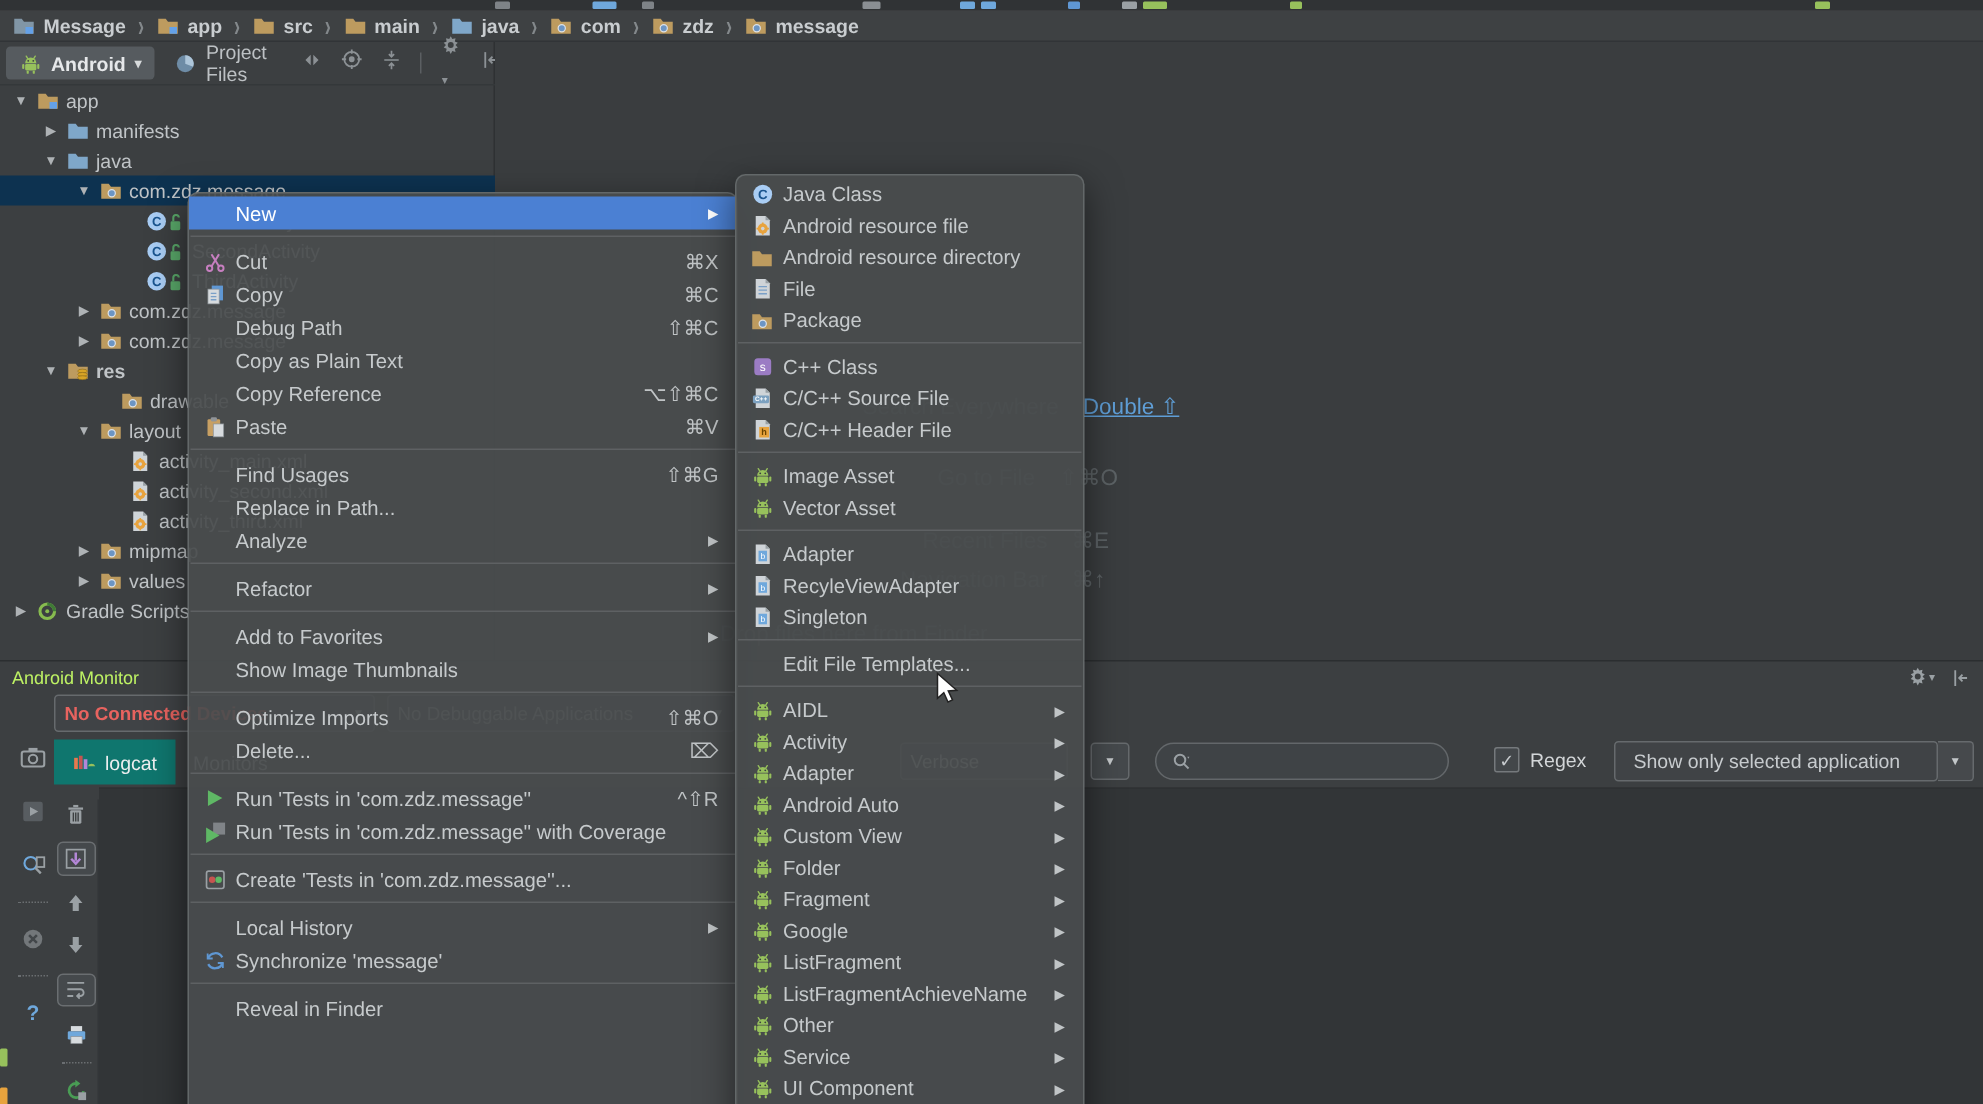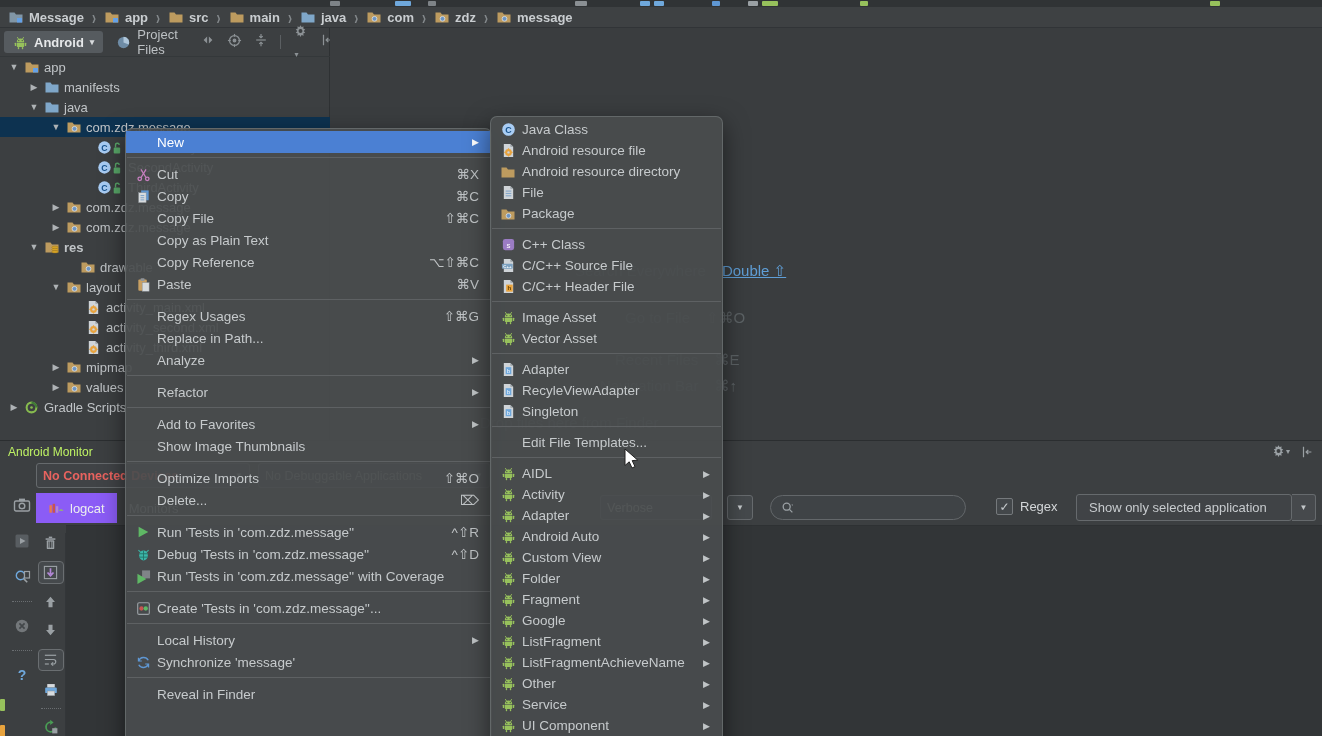--- a/index.html
+++ b/index.html
@@ -44,21 +44,21 @@
   #monitor{left:0;top:440px;width:1322px;height:296px;background:#3c3f41;border-top:1px solid #2b2e30;box-sizing:border-box;}
   #monitor-title{position:absolute;left:8px;top:4px;font-size:12px;color:#bef264;}
   #monitor-corner{position:absolute;right:8px;top:3px;display:flex;align-items:center;gap:10px;}
   .dd{position:absolute;border:1px solid #666a6d;border-radius:3px;background:#404346;
       display:flex;align-items:center;font-size:12.5px;color:#c7cbce;padding:0 6px;box-sizing:border-box;height:25px;}
   .dd .caret{margin-left:auto;font-size:8px;color:#b9bdc0;padding-left:8px;}
   #dd-device{left:36px;top:22px;width:214px;color:#e8635f;font-weight:bold;}
   #dd-process{left:258px;top:22px;width:232px;color:#9ca1a4;}
   #tab-row{position:absolute;left:36px;top:52px;display:flex;align-items:center;height:30px;}
   .mon-tab{display:flex;align-items:center;gap:6px;padding:0 12px;height:30px;font-size:13px;color:#bdc1c4;}
-  .mon-tab.selected{background:#8b5cf6;color:#eceeef;}
+  .mon-tab.selected{background:#0f766e;color:#eceeef;}
   #dd-verbose{left:600px;top:54px;width:112px;}
   #verbose-caret{position:absolute;left:727px;top:54px;width:26px;height:25px;border:1px solid #666a6d;border-radius:3px;
       background:#45494c;display:flex;align-items:center;justify-content:center;font-size:8px;color:#c3c7c9;box-sizing:border-box;}
   #search-box{position:absolute;left:770px;top:54px;width:196px;height:25px;border:1px solid #63676a;border-radius:13px;
       background:#3f4346;display:flex;align-items:center;padding:0 10px;box-sizing:border-box;gap:4px;}
   #search-box input{background:transparent;border:none;outline:none;color:#d0d4d6;font-size:12px;width:130px;}
   #regex-wrap{position:absolute;left:996px;top:57px;display:flex;align-items:center;gap:7px;}
   #regex-check{width:15px;height:15px;border:1px solid #75797c;border-radius:2px;background:#43474a;
       display:flex;align-items:center;justify-content:center;color:#c6cacd;font-size:12px;line-height:1;}
   #regex-lbl{font-size:13px;color:#d3d6d8;}
@@ -695,21 +695,21 @@
             <line x1="4.8" y1="9.3" x2="8.8" y2="9.3"></line>
             <line x1="4.8" y1="11.6" x2="8.8" y2="11.6"></line>
           </g>
         </svg>
       </span>
       <span class="mi-label">Copy</span>
       <span class="mi-short">⌘C</span>
     </div>
     <div class="menu-item">
       <span class="mi-icon"></span>
-      <span class="mi-label">Copy File</span>
+      <span class="mi-label">Debug Path</span>
       <span class="mi-short">⇧⌘C</span>
     </div>
     <div class="menu-item">
       <span class="mi-icon"></span>
       <span class="mi-label">Copy as Plain Text</span>
     </div>
     <div class="menu-item">
       <span class="mi-icon"></span>
       <span class="mi-label">Copy Reference</span>
       <span class="mi-short">⌥⇧⌘C</span>
@@ -721,21 +721,21 @@
           <rect x="4.8" y="1.2" width="4.4" height="3" rx="1" fill="#909498"></rect>
           <rect x="6.6" y="6" width="7.4" height="9.2" fill="#d7dbde" stroke="#8a9096" stroke-width=".5"></rect>
         </svg>
       </span>
       <span class="mi-label">Paste</span>
       <span class="mi-short">⌘V</span>
     </div>
     <div class="menu-sep"></div>
     <div class="menu-item">
       <span class="mi-icon"></span>
-      <span class="mi-label">Regex Usages</span>
+      <span class="mi-label">Find Usages</span>
       <span class="mi-short">⇧⌘G</span>
     </div>
     <div class="menu-item">
       <span class="mi-icon"></span>
       <span class="mi-label">Replace in Path...</span>
     </div>
     <div class="menu-item">
       <span class="mi-icon"></span>
       <span class="mi-label">Analyze</span>
       <span class="mi-arrow">▶</span>
@@ -769,38 +769,20 @@
     </div>
     <div class="menu-sep"></div>
     <div class="menu-item">
       <span class="mi-icon">
         <svg width="14" height="14" viewBox="0 0 16 16">
           <path d="M3 2l11 6-11 6z" fill="#5fb865"></path>
         </svg>
       </span>
       <span class="mi-label">Run 'Tests in 'com.zdz.message''</span>
       <span class="mi-short">^⇧R</span>
-    </div>
-    <div class="menu-item">
-      <span class="mi-icon">
-        <svg width="15" height="15" viewBox="0 0 16 16">
-          <ellipse cx="8" cy="9" rx="4.6" ry="5.4" fill="#3bb6a8"></ellipse>
-          <g stroke="#23756c" stroke-width="1">
-            <line x1="8" y1="3.8" x2="8" y2="14.2"></line>
-            <line x1="3.6" y1="7.2" x2="12.4" y2="7.2"></line>
-            <line x1="3.6" y1="10.8" x2="12.4" y2="10.8"></line>
-          </g>
-          <g stroke="#3bb6a8" stroke-width="1.2">
-            <line x1="2.6" y1="3.4" x2="4.8" y2="5.4"></line>
-            <line x1="13.4" y1="3.4" x2="11.2" y2="5.4"></line>
-          </g>
-        </svg>
-      </span>
-      <span class="mi-label">Debug 'Tests in 'com.zdz.message''</span>
-      <span class="mi-short">^⇧D</span>
     </div>
     <div class="menu-item">
       <span class="mi-icon">
         <svg width="15" height="15" viewBox="0 0 16 16">
           <rect x="6.5" y="1.5" width="8.5" height="8.5" fill="#a7acb0" opacity=".6"></rect>
           <path d="M1.5 5l9.5 5.6L1.5 16z" fill="#5fb865"></path>
         </svg>
       </span>
       <span class="mi-label">Run 'Tests in 'com.zdz.message'' with Coverage</span>
     </div>

